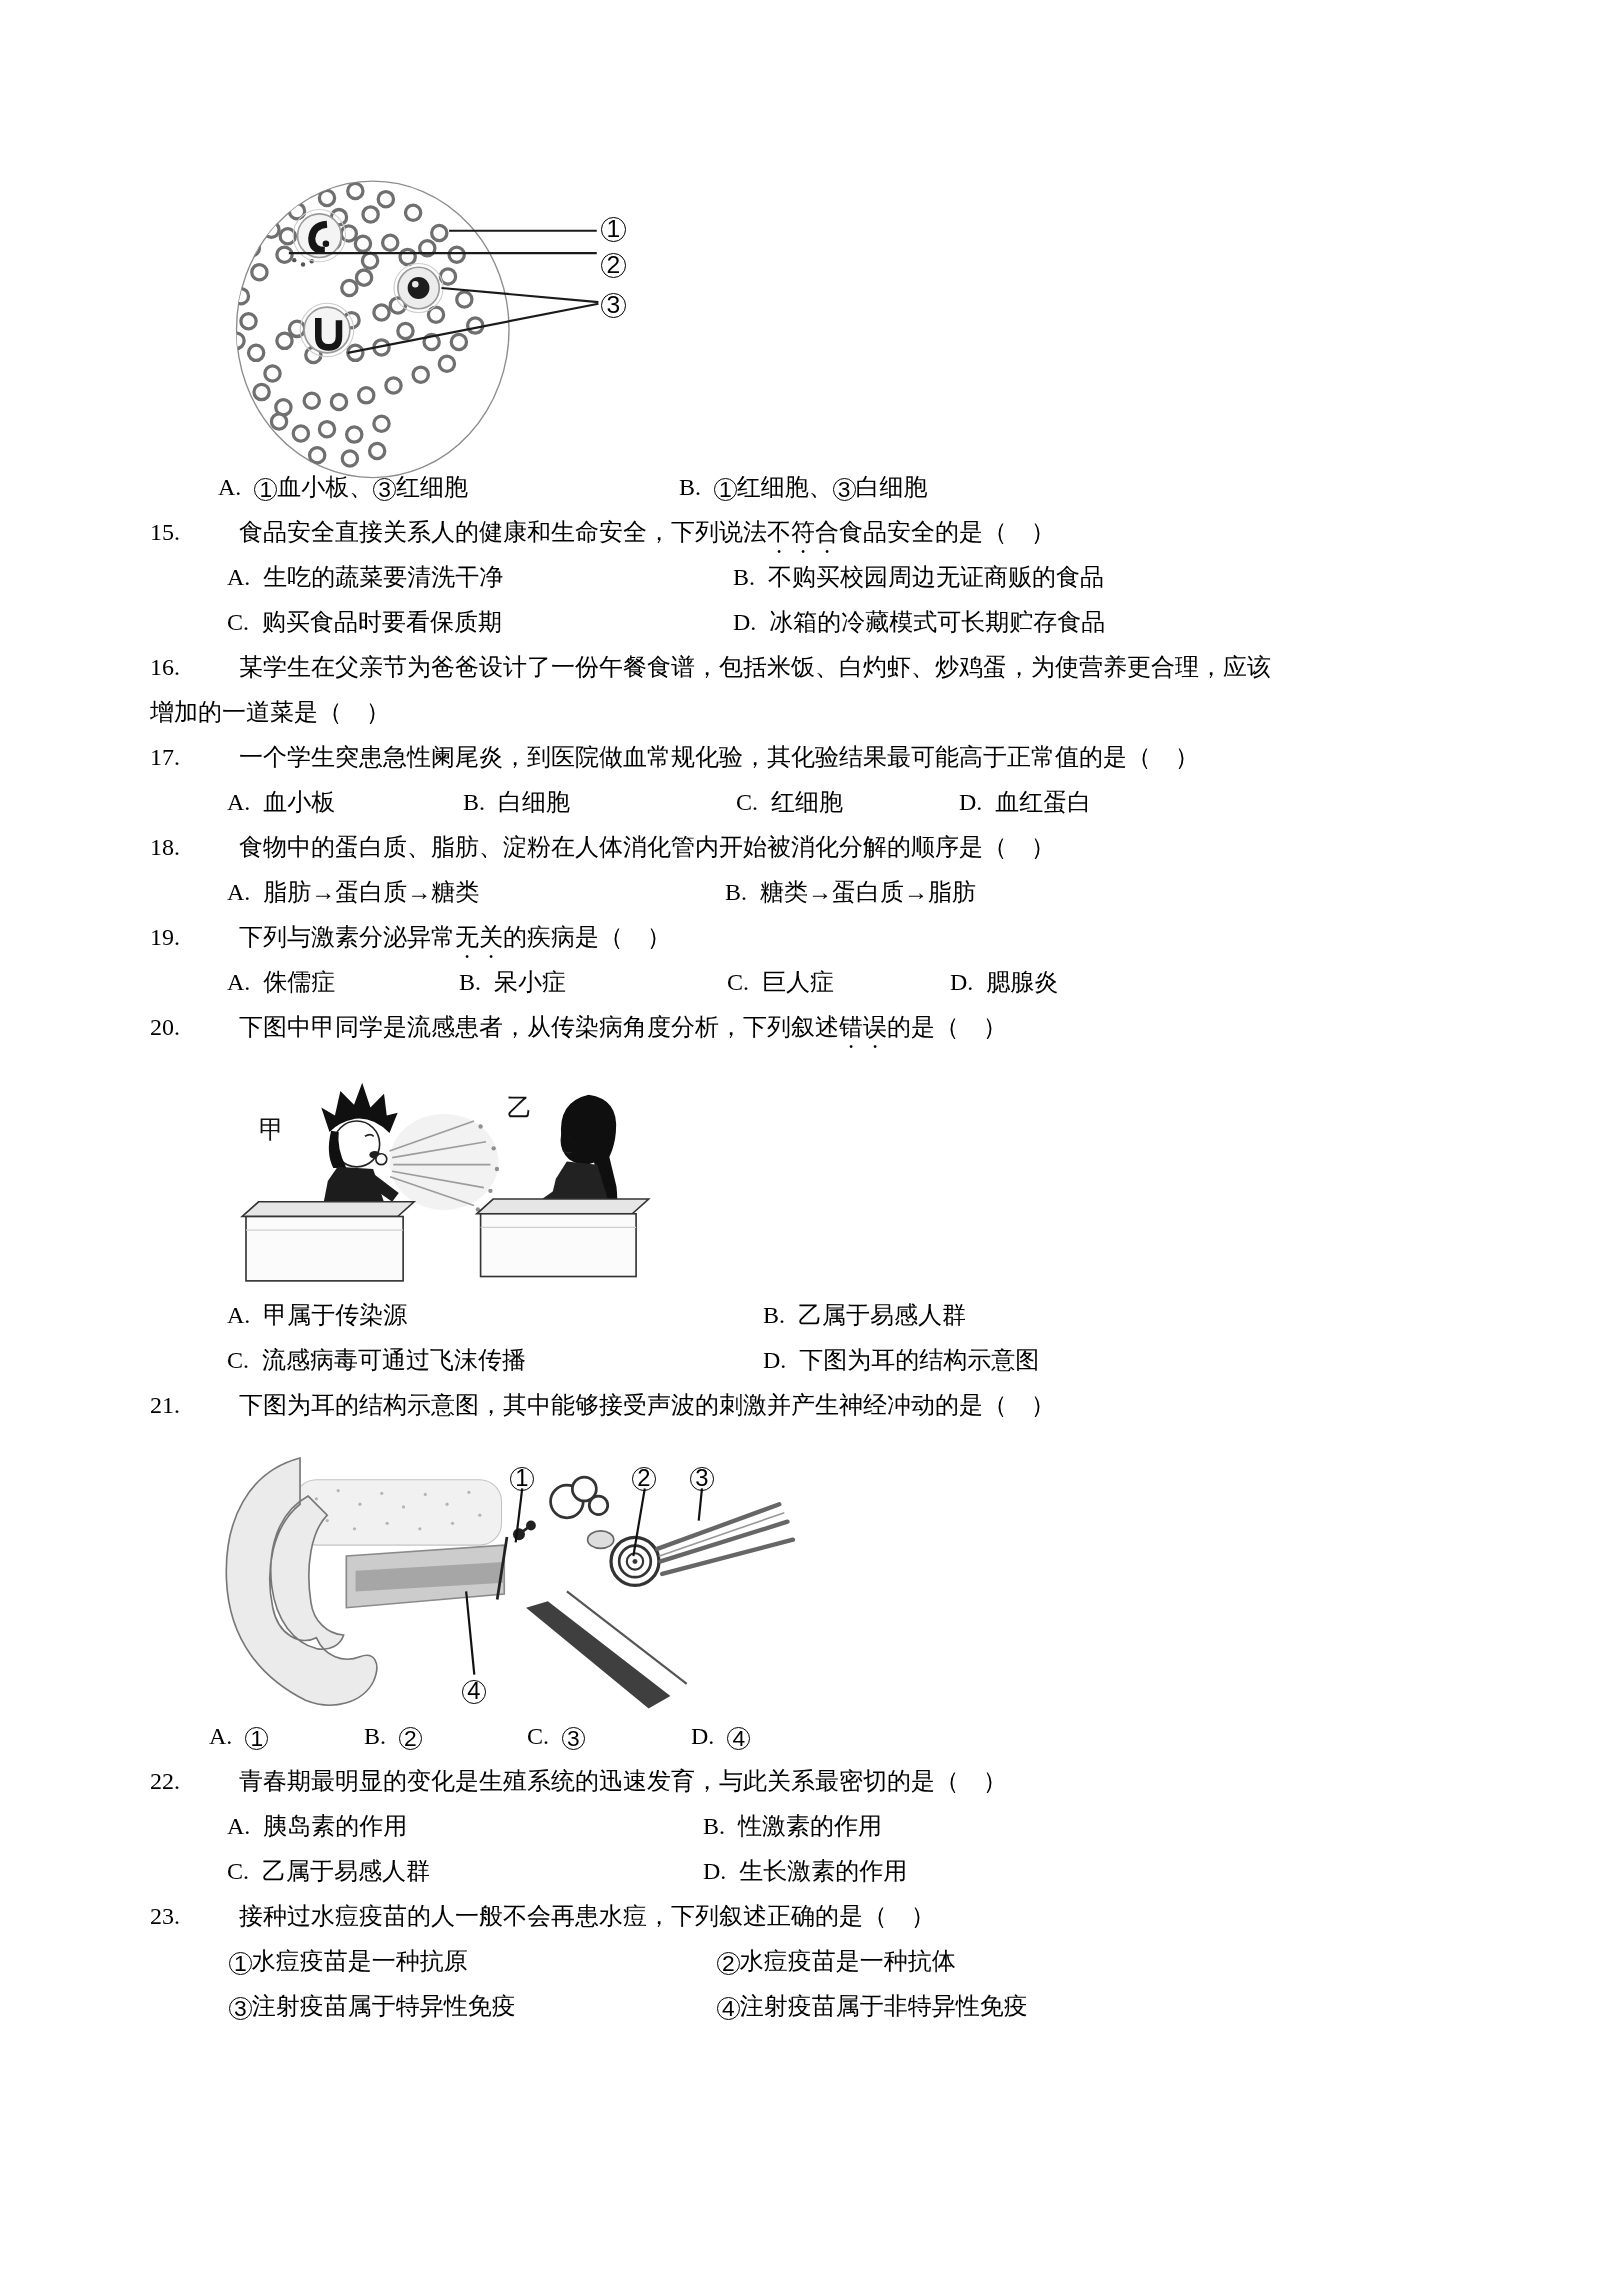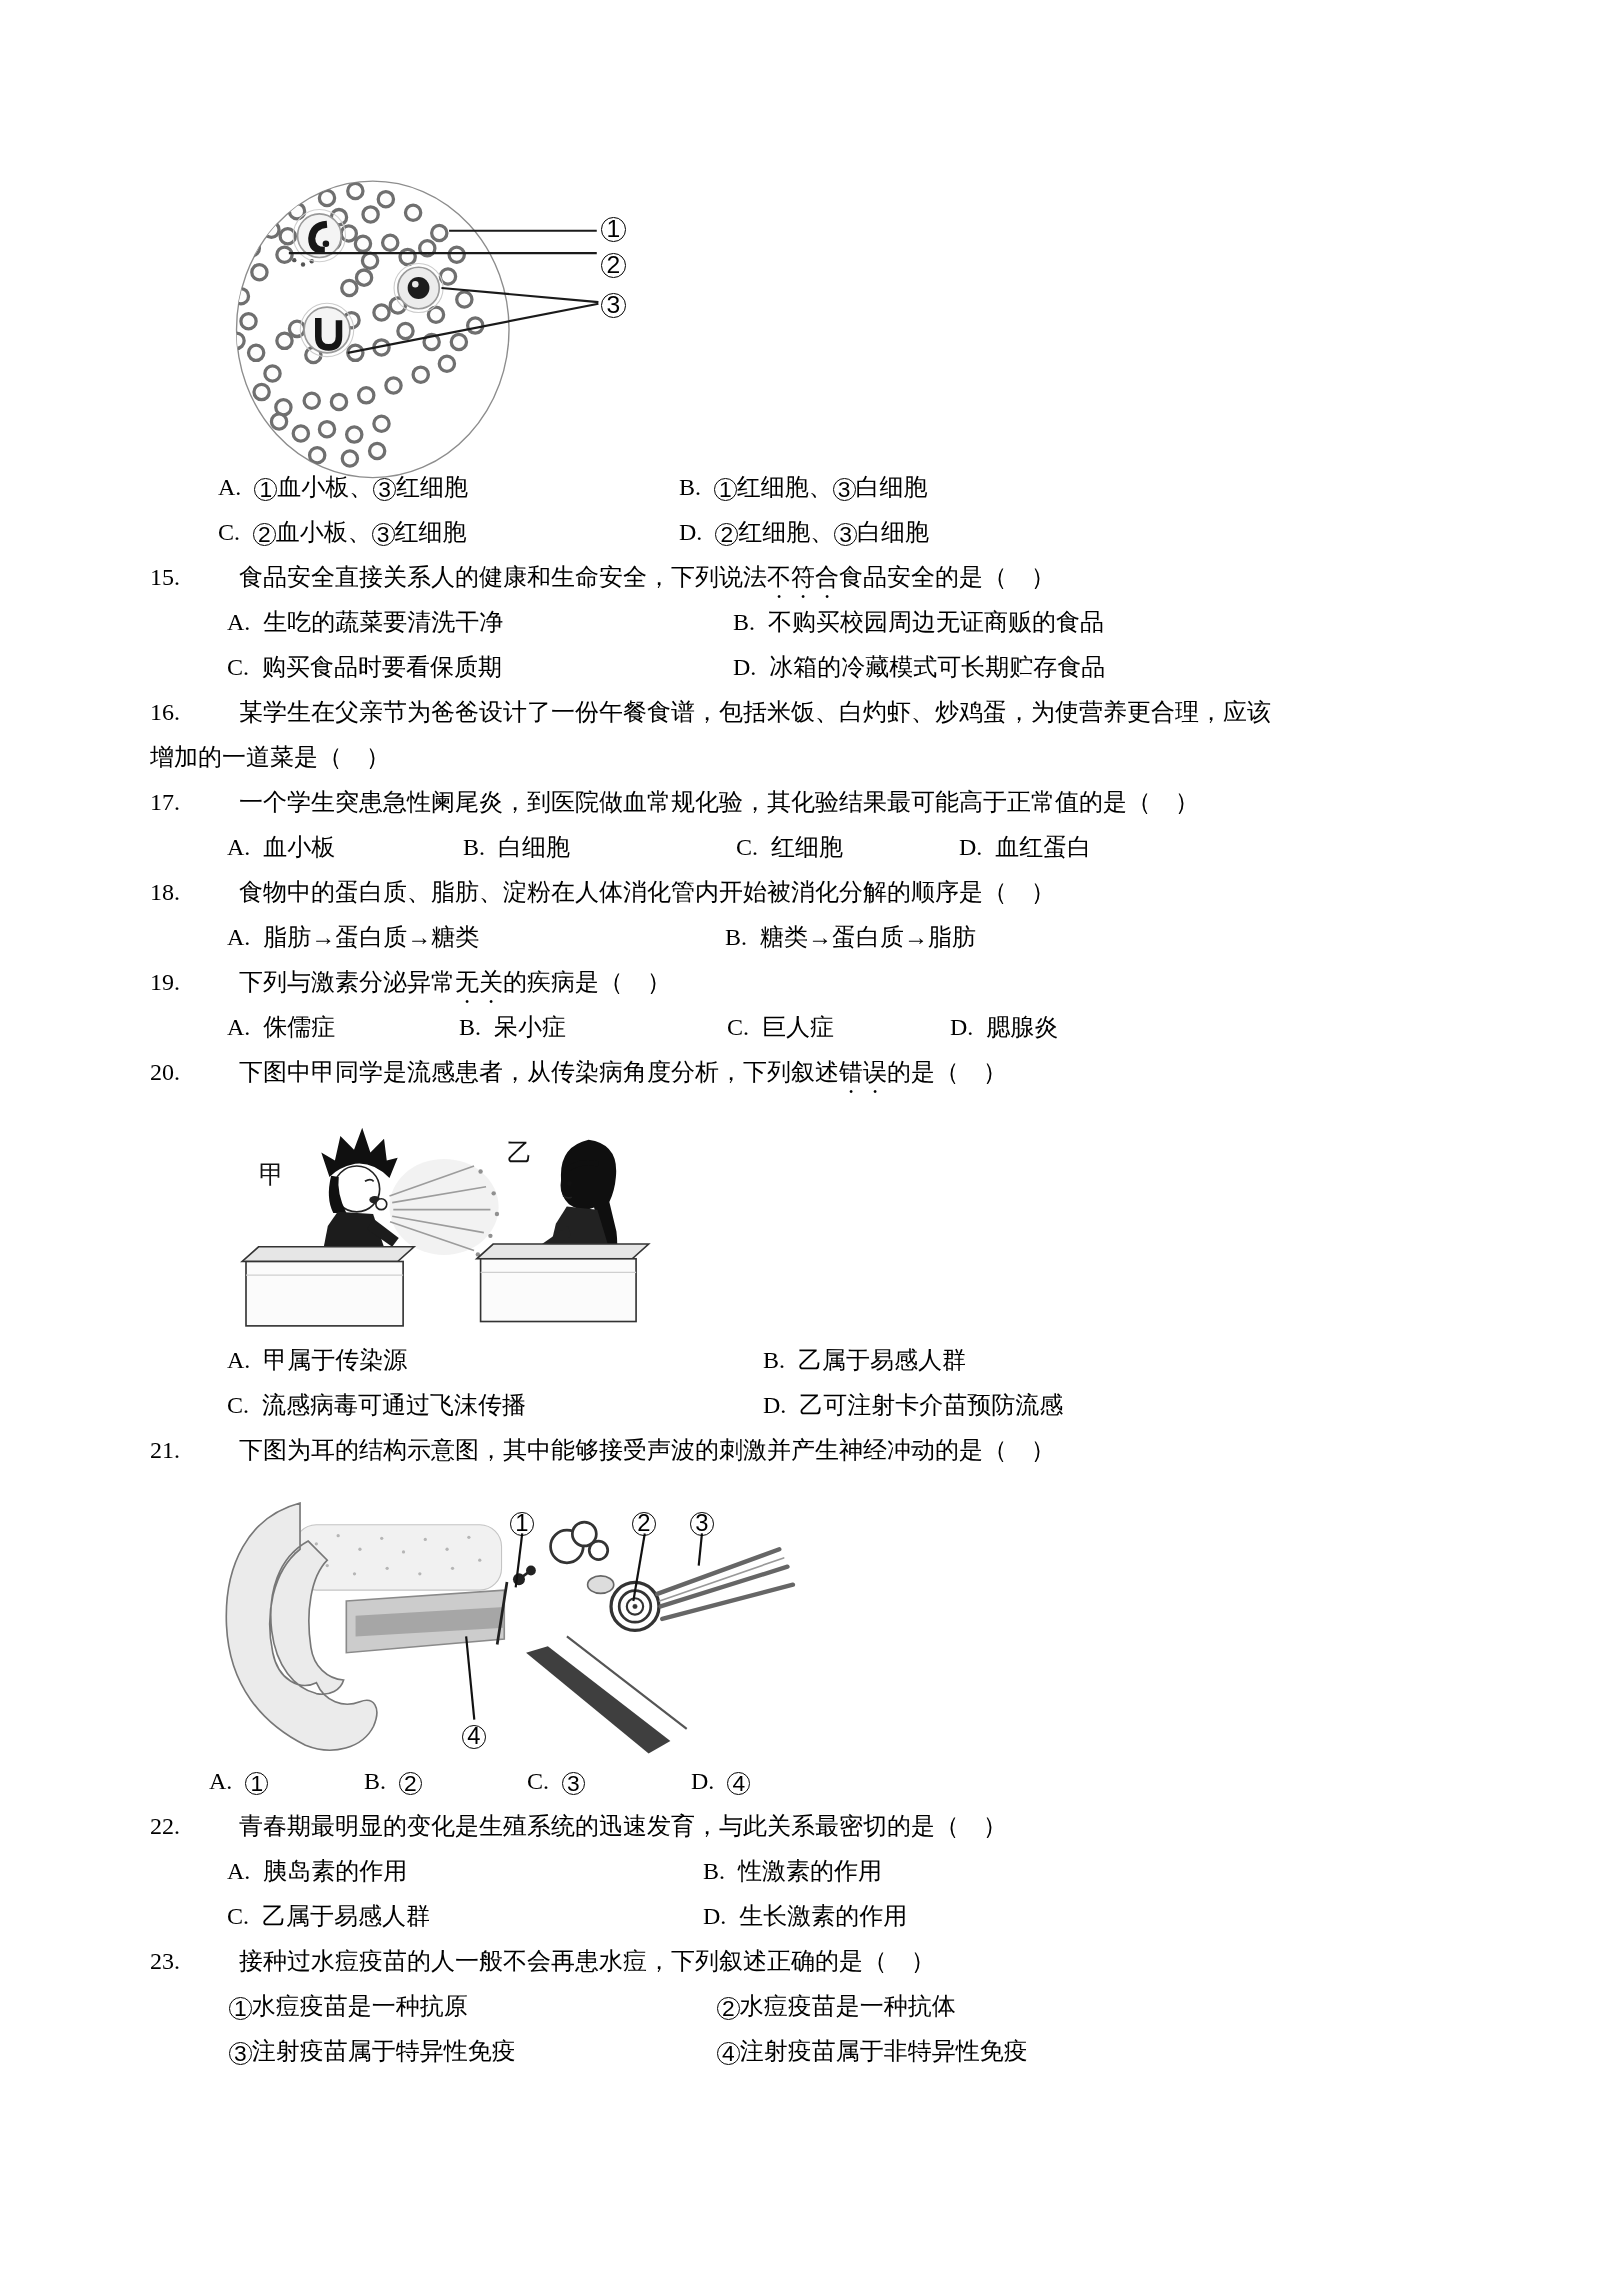--- a/index.html
+++ b/index.html
@@ -127,24 +127,20 @@
     </svg>
     <div class="fig-label" style="left:601px;top:53px;font-size:26px;"><span class="circ">1</span></div>
     <div class="fig-label" style="left:601px;top:89px;font-size:26px;"><span class="circ">2</span></div>
     <div class="fig-label" style="left:601px;top:129px;font-size:26px;"><span class="circ">3</span></div>
   </div>
 
   <div class="row">
     <span class="opt" style="left:218px;"><span class="olabel">A.</span><span><span class="circ">1</span>血小板、<span class="circ">3</span>红细胞</span></span>
     <span class="opt" style="left:679px;"><span class="olabel">B.</span><span><span class="circ">1</span>红细胞、<span class="circ">3</span>白细胞</span></span>
   </div>
-  <div class="row">
-    <span class="opt" style="left:218px;"><span class="olabel">C.</span><span><span class="circ">2</span>血小板、<span class="circ">3</span>红细胞</span></span>
-    <span class="opt" style="left:679px;"><span class="olabel">D.</span><span><span class="circ">2</span>红细胞、<span class="circ">3</span>白细胞</span></span>
-  </div>
 
   <div class="row">
     <span class="qnum">15.</span>
     <span class="qtext"><span>食品安全直接关系人的健康和生命安全，下列说法</span><span class="emph">不符合</span><span>食品安全的是（　）</span></span>
   </div>
   <div class="row">
     <span class="opt" style="left:227px;"><span class="olabel">A.</span><span>生吃的蔬菜要清洗干净</span></span>
     <span class="opt" style="left:733px;"><span class="olabel">B.</span><span>不购买校园周边无证商贩的食品</span></span>
   </div>
   <div class="row">
@@ -248,21 +244,21 @@
     <div class="fig-label-cn" style="left:259px;top:67px;">甲</div>
     <div class="fig-label-cn" style="left:507px;top:45px;">乙</div>
   </div>
 
   <div class="row">
     <span class="opt" style="left:227px;"><span class="olabel">A.</span><span>甲属于传染源</span></span>
     <span class="opt" style="left:763px;"><span class="olabel">B.</span><span>乙属于易感人群</span></span>
   </div>
   <div class="row">
     <span class="opt" style="left:227px;"><span class="olabel">C.</span><span>流感病毒可通过飞沫传播</span></span>
-    <span class="opt" style="left:763px;"><span class="olabel">D.</span><span>乙可注射卡介苗预防流感</span></span>
+    <span class="opt" style="left:763px;"><span class="olabel">D.</span><span>下图为耳的结构示意图</span></span>
   </div>
 
   <div class="row">
     <span class="qnum">21.</span>
     <span class="qtext">下图为耳的结构示意图，其中能够接受声波的刺激并产生神经冲动的是（　）</span>
   </div>
 
   <div class="fig" style="height:286px;">
     <svg width="627" height="305" viewBox="0 0 1150 560" style="left:218px;top:0;">
       <g>

